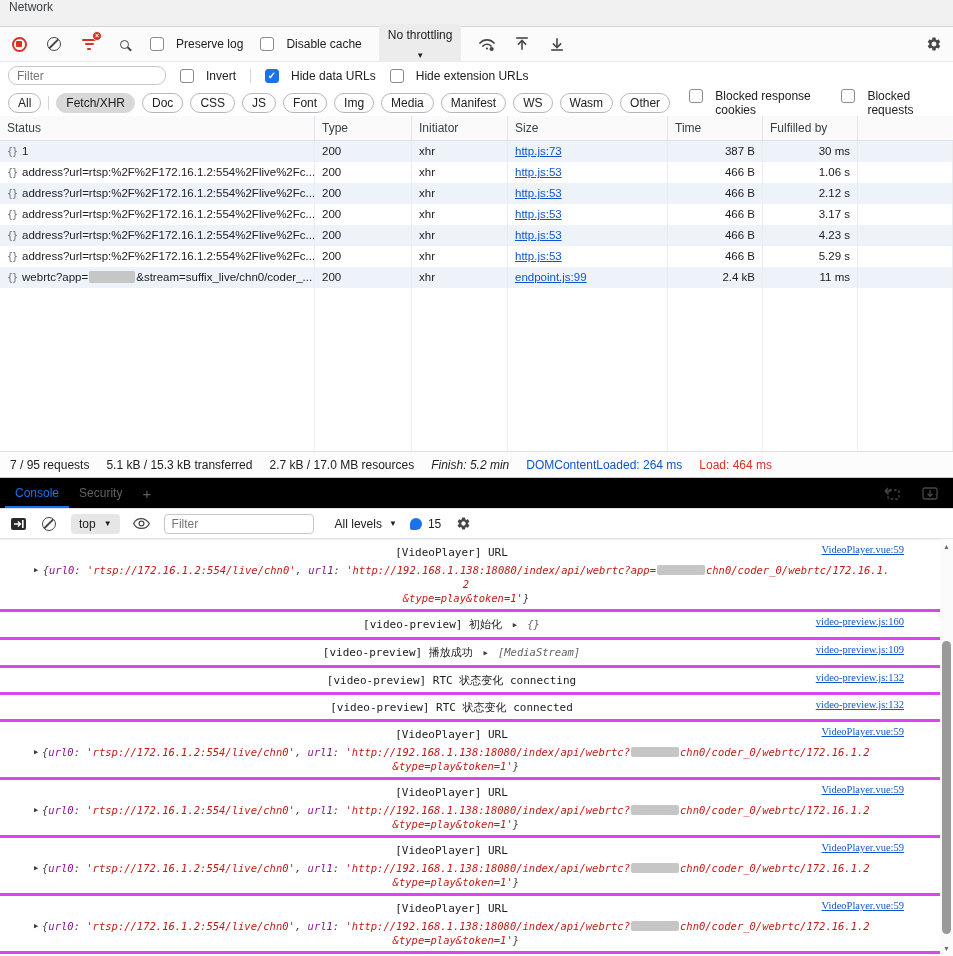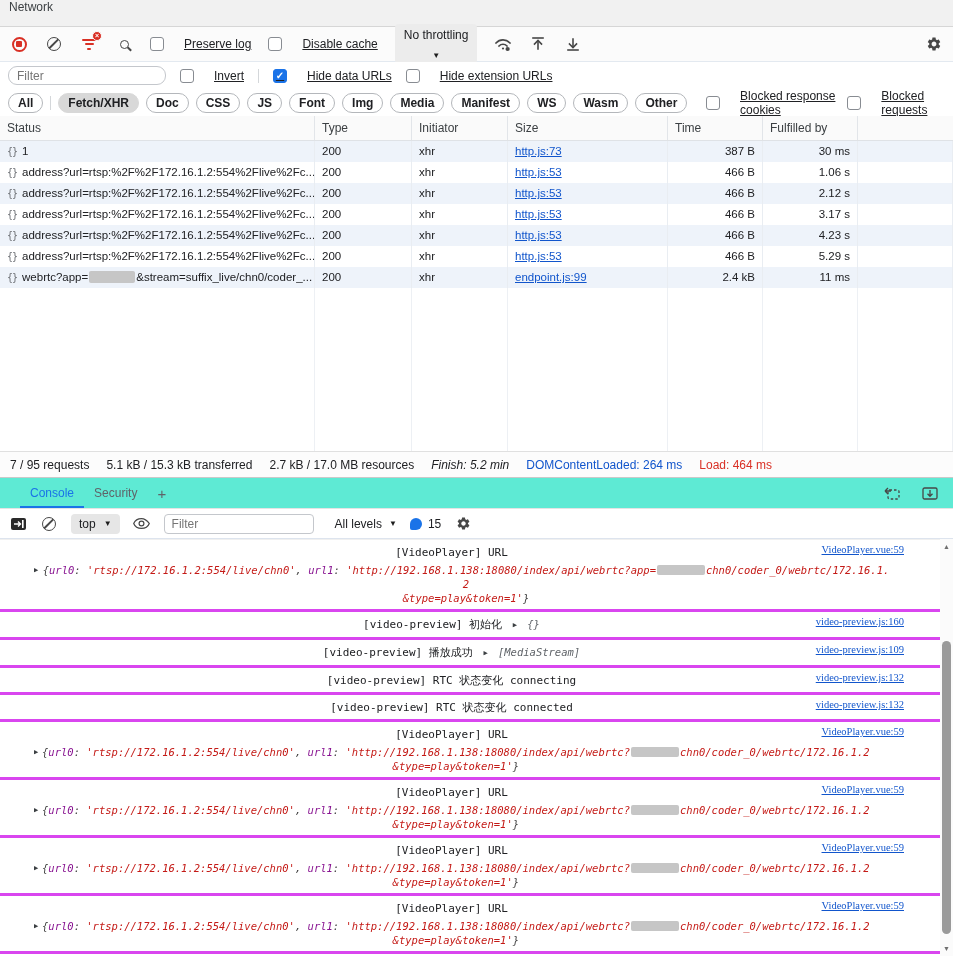--- a/index.html
+++ b/index.html
@@ -23,37 +23,37 @@
     background:#474747; transform:rotate(-45deg); }
   .funnel { display:flex; flex-direction:column; align-items:center; gap:2.5px; }
   .funnel i { display:block; height:2px; background:#d93025; border-radius:1px; }
   .funnel i:nth-child(1){width:14px;} .funnel i:nth-child(2){width:9px;} .funnel i:nth-child(3){width:4px;}
   .badge { position:absolute; top:-4px; right:-4px; width:10px; height:10px; background:#d93025;
     border:1.5px solid #fbfbfb; border-radius:50%; color:#fff; font-size:7px; line-height:8px;
     text-align:center; font-weight:bold; }
   .mag { width:9px; height:9px; border:1.7px solid #474747; border-radius:50%; position:relative; }
   .mag::after { content:""; position:absolute; width:5px; height:1.7px; background:#474747;
     right:-4.5px; bottom:-2px; transform:rotate(45deg); }
-  .cbx { display:inline-flex; align-items:center; gap:20px; font-size:12px; color:#202124;text-decoration:underline; }
+  .cbx { display:inline-flex; gap:12px; font-size:12px; color:#202124; }
   .box { width:14px; height:14px; border:1px solid #888c92; border-radius:3px; background:#fff;
     display:inline-flex; align-items:center; justify-content:center; flex:none; }
   .box.checked { background:#1a73e8; border-color:#1a73e8; color:#fff; font-size:10px; font-weight:bold; }
   .throttle { background:#ececec; border-radius:4px; padding:4px 9px; font-size:12px;
     display:inline-flex; align-items:center; gap:9px;flex-direction:column; }
   .caret { font-size:8px; color:#1d1d1d; }
   .mlauto { margin-left:auto; }
   svg.lineic { stroke:#474747; stroke-width:1.6; fill:none; stroke-linecap:square; }
 
   
   .filter-row { height:27px; display:flex; align-items:center; gap:14px; padding:0 8px; background:#fff; flex:none; }
   .filter-input { width:158px; height:19px; border:1px solid #c4c7cc; border-radius:9px; padding:0 8px;
     font-size:12px; color:#202124; outline:none; font-family:"Liberation Sans",sans-serif; }
   .vdiv { width:1px; height:14px; background:#d4d7da; }
   .pills-row { height:27px; display:flex; align-items:center; gap:7px; padding:0 8px; background:#fff; flex:none; }
-  .pill { border:1px solid #b4b7bb; border-radius:11px; padding:2px 9px; font-size:12px; font-weight:700;
+  .pill { border:1px solid #b4b7bb; border-radius:11px; padding:2px 9px; font-size:12px; font-weight:400;
     color:#202124; background:#fff; line-height:14px; white-space:nowrap; }
   .pill.sel { background:#d8d8d8; border-color:#d8d8d8; }
   .third-row { height:21px; display:flex; align-items:center; padding:0 8px; background:#fff;
     border-bottom:1px solid #cfd3d8; flex:none; }
 
   
   .ngrid { display:grid; grid-template-columns:315px 97px 96px 160px 95px 95px 1fr; }
   .nheader { height:25px; background:#fafafa; border-bottom:1px solid #dfe2e6; flex:none; }
   .nheader .hc { font-size:12px; color:#3c4043; line-height:24px; padding:0 7px;
     border-right:1px solid #e2e5e9; overflow:hidden; white-space:nowrap; }
@@ -66,22 +66,22 @@
   .init-link { color:#1155cc; text-decoration:underline; cursor:pointer; }
   .redact { display:inline-block; width:46px; height:12px; background:#c6c6c6; border-radius:2px;
     vertical-align:-2px; margin:0 1px; }
   .nfiller { flex:1; }
   .nfiller .fc { border-right:1px solid #edf0f4; }
   .summary { height:26px; border-top:1px solid #e0e0e0; background:#fcfcfc; display:flex; align-items:center;
     gap:17px; padding:0 10px; font-size:12px; color:#202124; flex:none; white-space:nowrap; }
 
   
   .drawer { height:479px; border-top:1px solid #c9c9c9; display:flex; flex-direction:column; flex:none; background:#fff; }
-  .drawer-tabs { height:31px; background:#5eead4; border-bottom:1px solid #e4e4e4;
-    display:flex; align-items:stretch; padding-left:20px; flex:none; }
+  .drawer-tabs { height:31px; background:#000000; border-bottom:1px solid #e4e4e4;
+    display:flex; align-items:stretch; padding-left:5px; flex:none; }
   .dtab { padding:0 10px; font-size:12px; color:#5f6368; display:flex; align-items:center; }
   .dtab.sel { color:#1a73e8; box-shadow:inset 0 -2px 0 #1a73e8; }
   .plus { font-size:15px; color:#5f6368; padding:0 10px; display:flex; align-items:center; }
   .dricons { margin-left:auto; display:flex; align-items:center; gap:20px; padding-right:14px; }
 
   .console-toolbar { height:30px; display:flex; align-items:center; gap:13px; padding:0 9px;
     border-bottom:1px solid #dde4ee; background:#fff; flex:none; }
   .ctx { background:#e6e6e6; border-radius:4px; padding:3px 8px; font-size:12px;
     display:inline-flex; align-items:center; gap:8px; }
   .cfilter { width:150px; height:20px; border:1px solid #c4c7cc; border-radius:4px; padding:0 7px;

